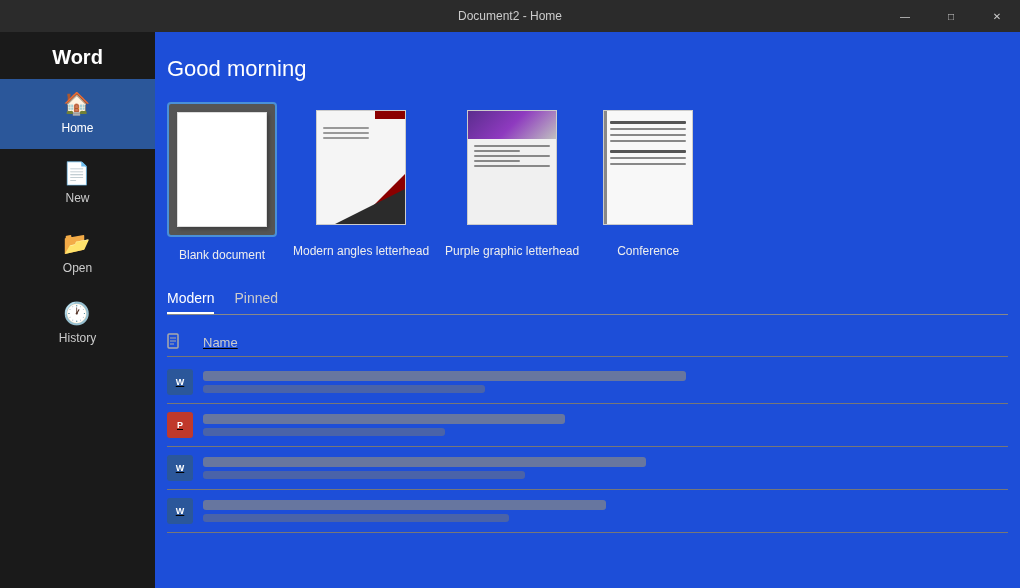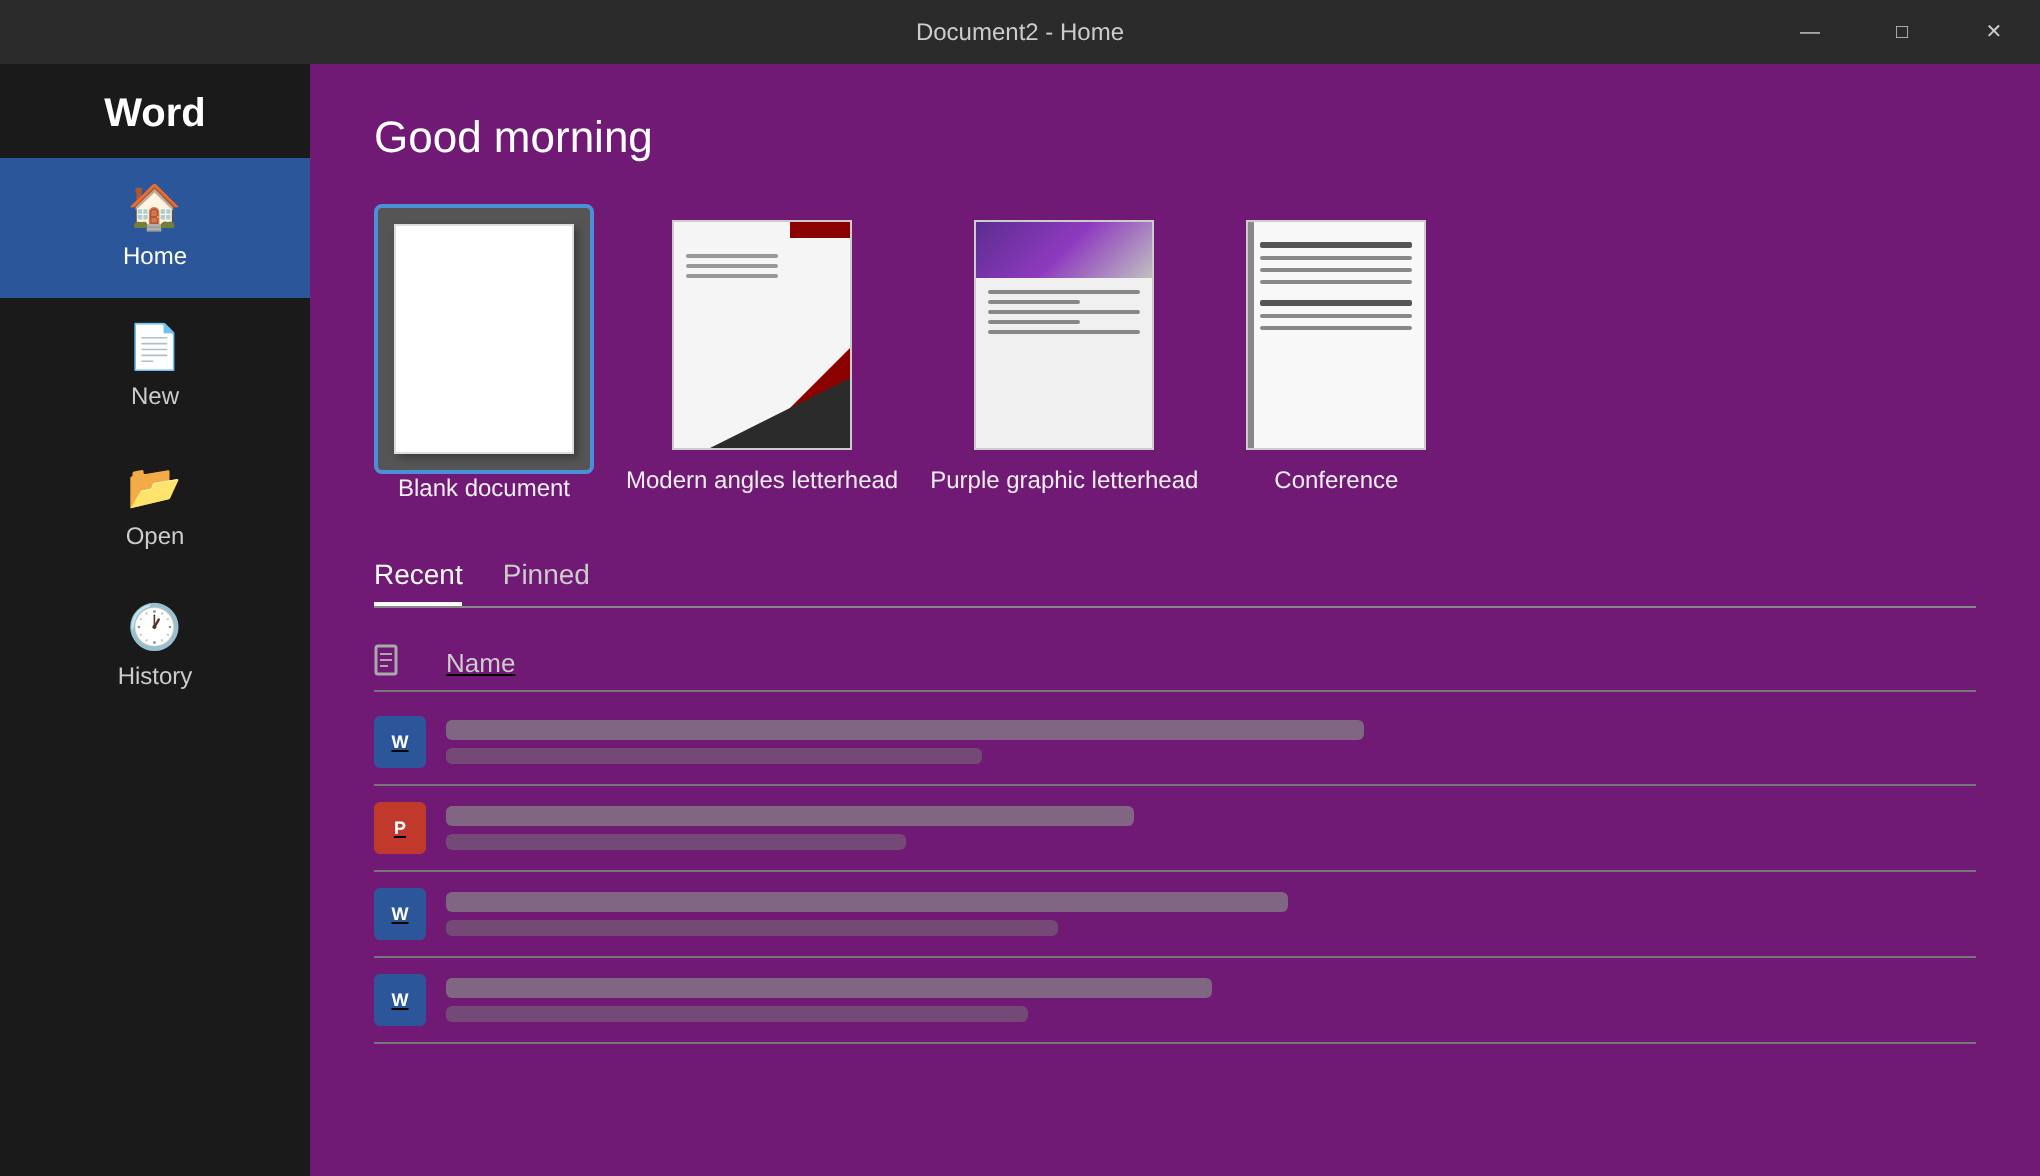--- a/index.html
+++ b/index.html
@@ -90,23 +90,23 @@
       font-size: 22px;
       line-height: 1;
     }
     .sidebar-label {
       font-size: 12px;
     }
 
     
     .content {
       flex: 1;
-      background: #701a75;
+      background: #1d4ed8;
       overflow-y: auto;
-      padding: 24px 32px 20px;
+      padding: 24px 12px 20px;
     }
     .greeting {
       color: #ffffff;
       font-size: 22px;
       font-weight: 400;
       margin-bottom: 20px;
     }
 
     
     .templates-row {
@@ -129,21 +129,21 @@
       border-radius: 4px;
     }
     .template-thumb-wrapper.selected-wrapper {
       border: 2px solid #4a90d9;
       background: #555;
     }
     .template-label {
       color: #eeeeee;
       font-size: 12px;
       text-align: center;
-      margin-top: 0;
+      margin-top: 11px;
     }
 
     
     .blank-thumb {
       width: 90px;
       height: 115px;
       background: #ffffff;
       border: 1px solid #ddd;
       box-shadow: 2px 2px 4px rgba(0,0,0,0.3);
     }
@@ -429,21 +429,21 @@
               <div class="line"></div>
               <div class="line"></div>
             </div>
           </div>
         </div>
         <span class="template-label">Conference</span>
       </div>
     </div>
 
     <div class="tabs-row">
-      <div class="tab active">Recent</div>
+      <div class="tab active">Modern</div>
       <div class="tab">Pinned</div>
     </div>
 
     <div class="files-table">
       <div class="files-header">
         <div class="files-header-icon">
           <svg width="14" height="16" viewBox="0 0 14 16" fill="none">
             <rect x="1" y="1" width="10" height="14" rx="1" stroke="#aaa" stroke-width="1.5" fill="none"></rect>
             <line x1="3" y1="5" x2="9" y2="5" stroke="#aaa" stroke-width="1"></line>
             <line x1="3" y1="8" x2="9" y2="8" stroke="#aaa" stroke-width="1"></line>

